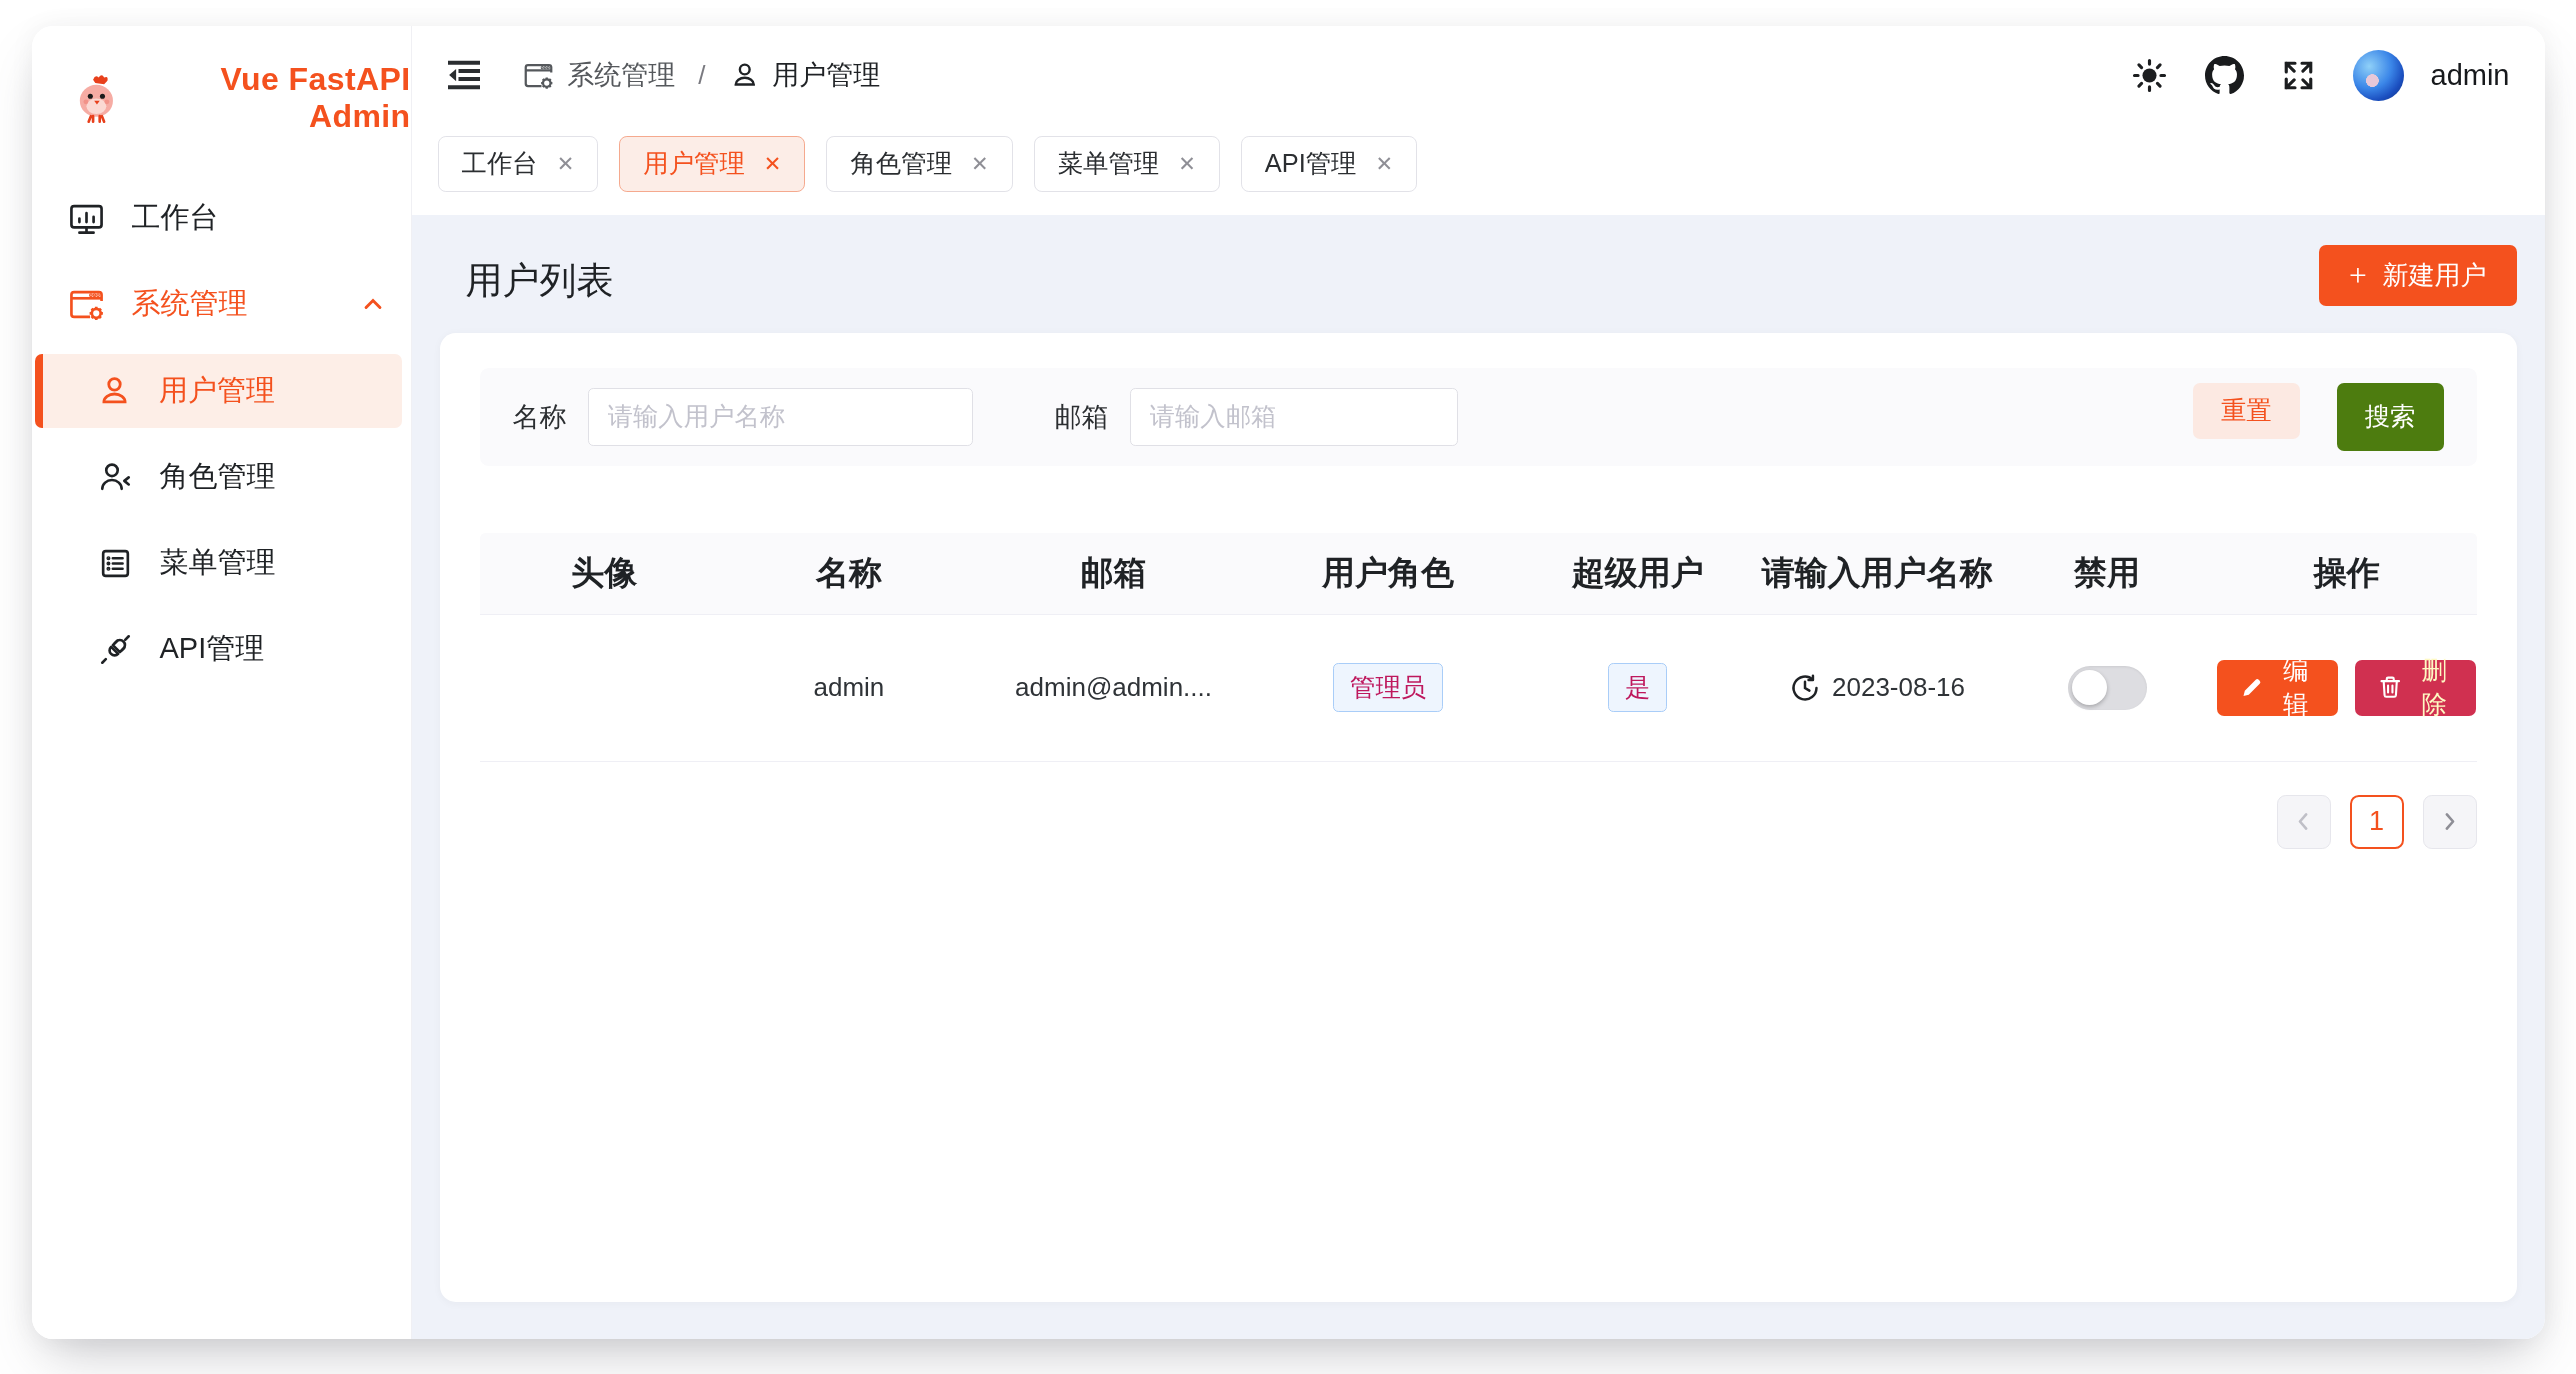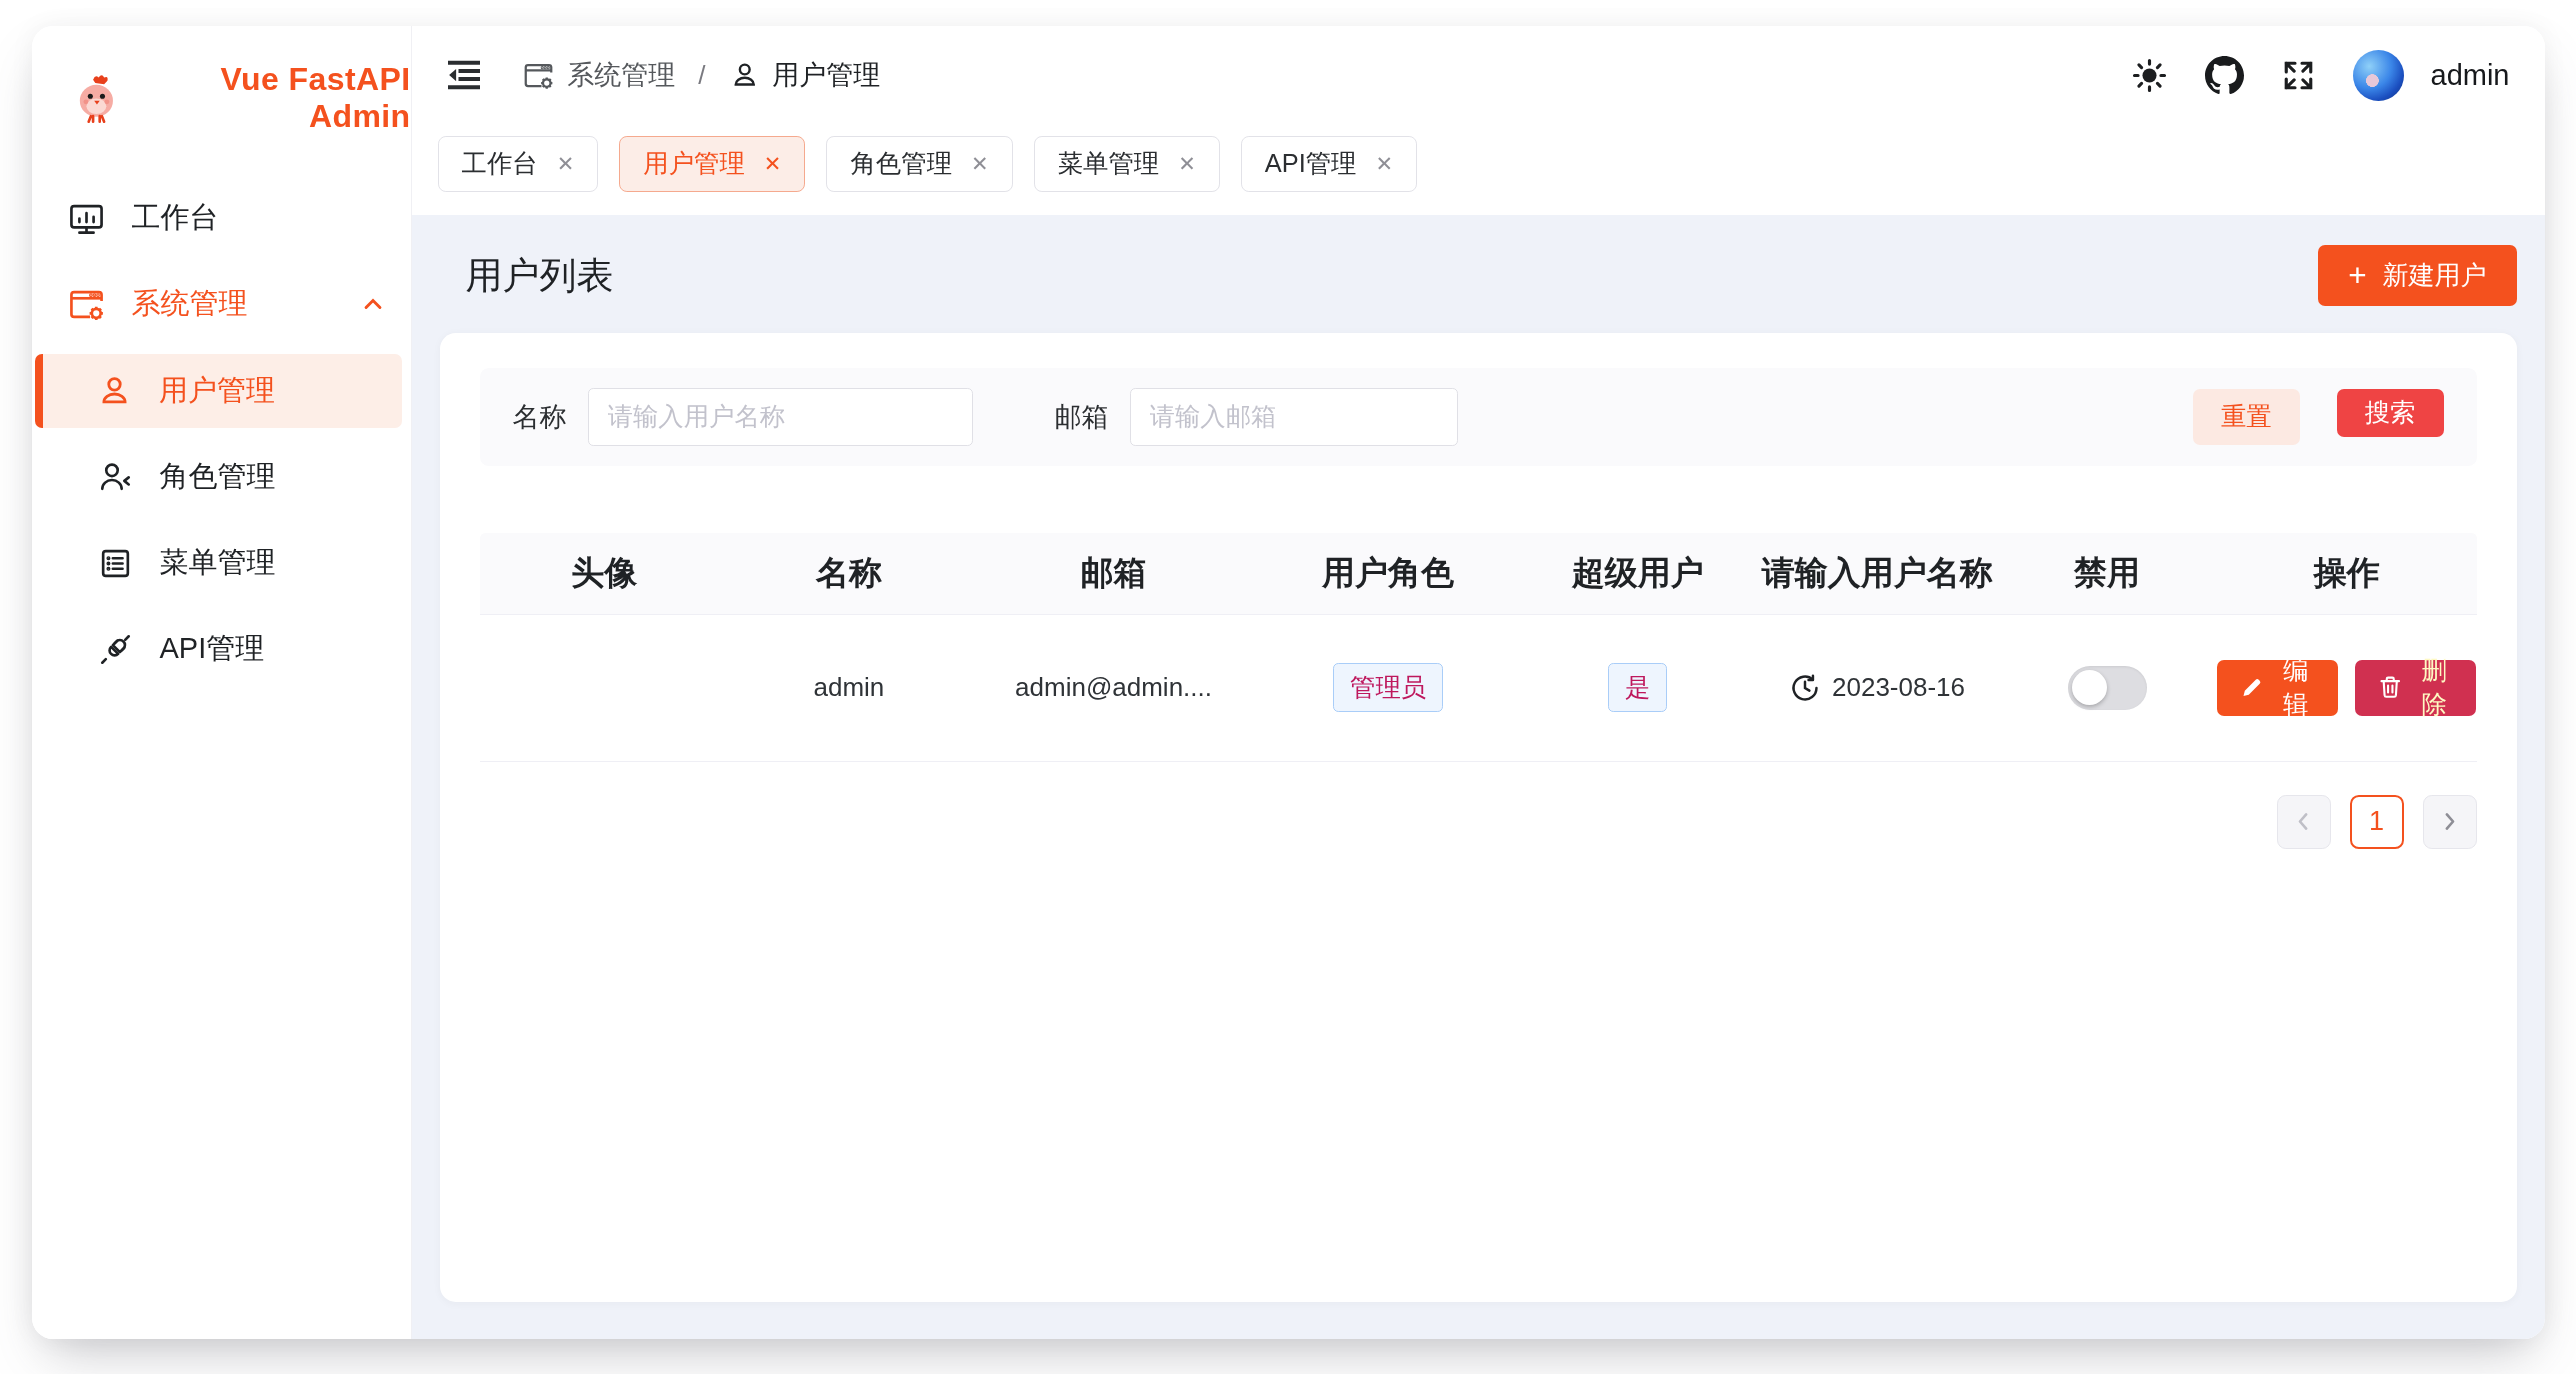--- a/index.html
+++ b/index.html
@@ -45,42 +45,42 @@
 
   .tabbar { background:#fff; padding:12.3px 26px 23px; display:flex; gap:21px; }
   .tab { height:56px; display:flex; align-items:center; gap:19px; padding:0 23px;
     border:1.8px solid #E2E2E8; border-radius:7.9px; background:#fff; font-size:25.4px;
     color:#2b2e31; cursor:pointer; }
   .tab .tab-close { font-size:21px; color:#8F8F96; cursor:pointer; }
   .tab.active { background:#FCEDE7; border-color:#F5A98E; color:#F4511E; }
   .tab.active .tab-close { color:#F4511E; }
 
   .content { flex:1; background:#EFF2F9; display:flex; flex-direction:column; min-height:0; }
-  .page-head { display:flex; align-items:center; padding:30px 28px 24.5px 54px; }
+  .page-head { display:flex; align-items:flex-end; padding:30px 28px 24.5px 54px;font-family:Liberation Serif, serif; }
   .page-title { font-size:37px; font-weight:500; color:#1F2225; }
   .btn { display:inline-flex; align-items:center; justify-content:center; border:none;
     border-radius:7px; cursor:pointer; font-family:inherit; }
   .btn-create { margin-left:auto; height:61px; padding:0 30px; background:#F4511E;
     color:#fff; font-size:26px; gap:15.8px; }
   .btn-create .plus { font-size:31.5px; font-weight:400; line-height:1; }
 
   .card { flex:1; background:#fff; border-radius:15.8px; margin:1.8px 28px 37px;
     padding:35px 40px; box-shadow:0 1.8px 8.8px rgba(40,40,60,.04); display:flex; flex-direction:column; }
 
   .filterbar { height:98px; flex:0 0 98px; background:#FAFAFC; border-radius:8.8px;
     display:flex; align-items:center; padding:0 33px; }
   .f-label { font-size:27px; color:#2b2e31; margin-right:21px; }
   .f-input { width:385px; height:58px; border:1.8px solid #E0E0E6; border-radius:5.3px;
     background:#fff; padding:0 19px; font-size:25.4px; color:#333; outline:none; font-family:inherit; }
   .f-input::placeholder { color:#C2C2CC; }
   .f-group2 { margin-left:82px; display:flex; align-items:center; }
   .f-group2 .f-input { width:328px; }
   .f-actions { margin-left:auto; display:flex; gap:37px; }
   .btn-reset { height:56px; padding:0 28px; background:#FCE9E2; color:#F4511E; font-size:25.4px; }
-  .btn-search { height:48px; padding:0 28px; background:#ef4444; color:#fff; font-size:25.4px; }
+  .btn-search { height:68px; padding:0 28px; background:#4d7c0f; color:#fff; font-size:25.4px; }
 
   .table { margin-top:67px; }
   .t-row { display:grid; grid-template-columns:12.5% 12% 14.5% 13% 12% 12% 11% 13%; align-items:center; }
   .t-head { background:#FAFAFC; height:82px; border-radius:5.3px 5.3px 0 0; border-bottom:1.8px solid #EFEFF5; }
   .t-head .t-cell { font-weight:700; font-size:33px; color:#1F2225; }
   .t-body { height:147px; border-bottom:1.8px solid #EFEFF5; background:#fff; }
   .t-cell { display:flex; align-items:center; justify-content:center; font-size:26px; color:#2F3337; }
   .tag { display:inline-flex; align-items:center; height:49px; padding:0 15.8px;
     border:1.8px solid #A9CDF8; background:#EEF5FE; color:#be185d; border-radius:5.3px; font-size:25.4px; }
   .time-cell { gap:12.3px; }

